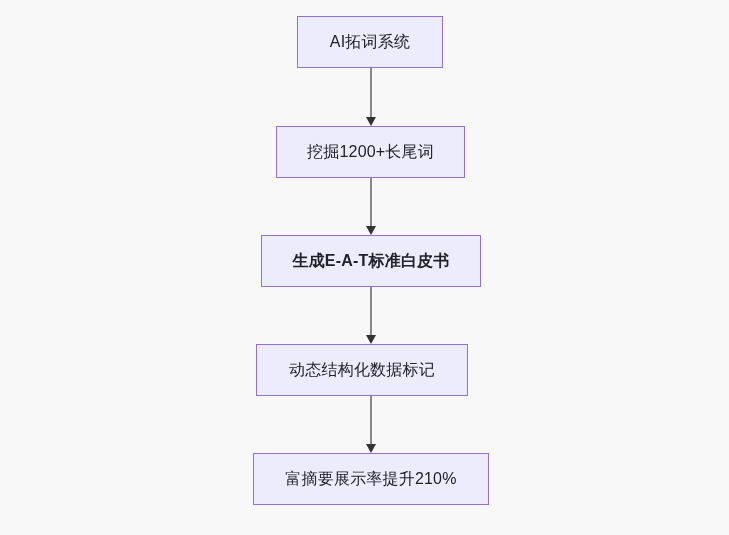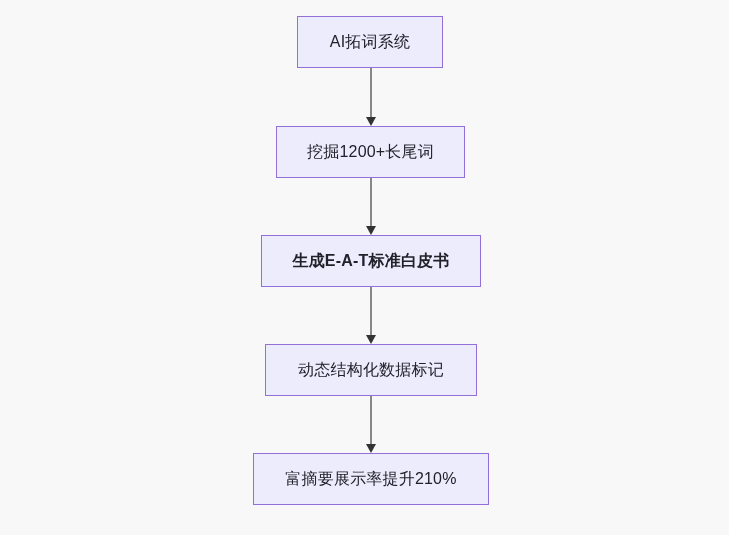--- a/index.html
+++ b/index.html
@@ -46,21 +46,21 @@
     width: 0;
     height: 0;
     border-left: 5px solid transparent;
     border-right: 5px solid transparent;
     border-top: 9px solid #333333;
   }
   
   #node-0 { left: 297px; top: 16px;  width: 146px; }
   #node-1 { left: 276px; top: 126px; width: 189px; justify-content: center; }
   #node-2 { left: 261px; top: 235px; width: 220px; font-weight: bold; }
-  #node-3 { left: 265px; top: 344px; width: 212px; }
+  #node-3 { left: 256px; top: 344px; width: 212px; }
   #node-4 { left: 253px; top: 453px; width: 236px; }
   
   #edge-0 { top: 68px;  height: 49px; }
   #edge-1 { top: 178px; height: 48px; }
   #edge-2 { top: 287px; height: 48px; }
   #edge-3 { top: 396px; height: 48px; }
   #arrow-0 { left: 366px; top: 117px; }
   #arrow-1 { left: 366px; top: 226px; }
   #arrow-2 { left: 366px; top: 335px; }
   #arrow-3 { left: 366px; top: 444px; }

